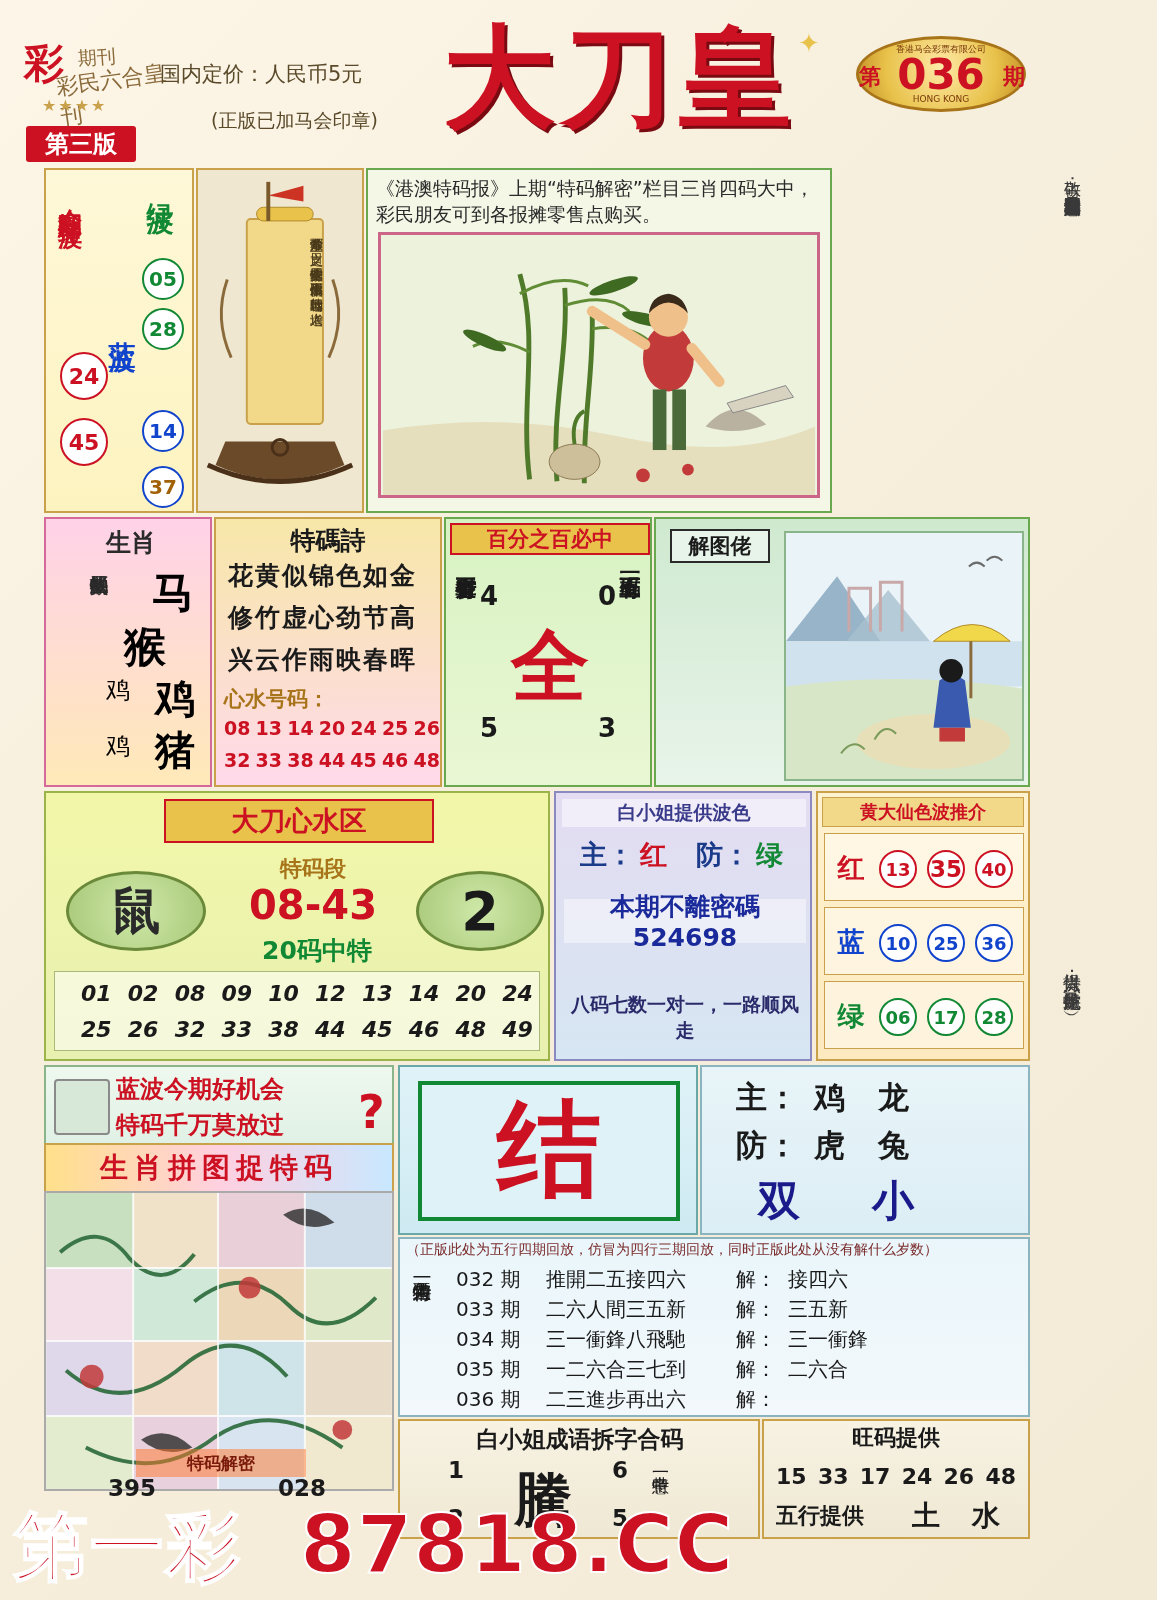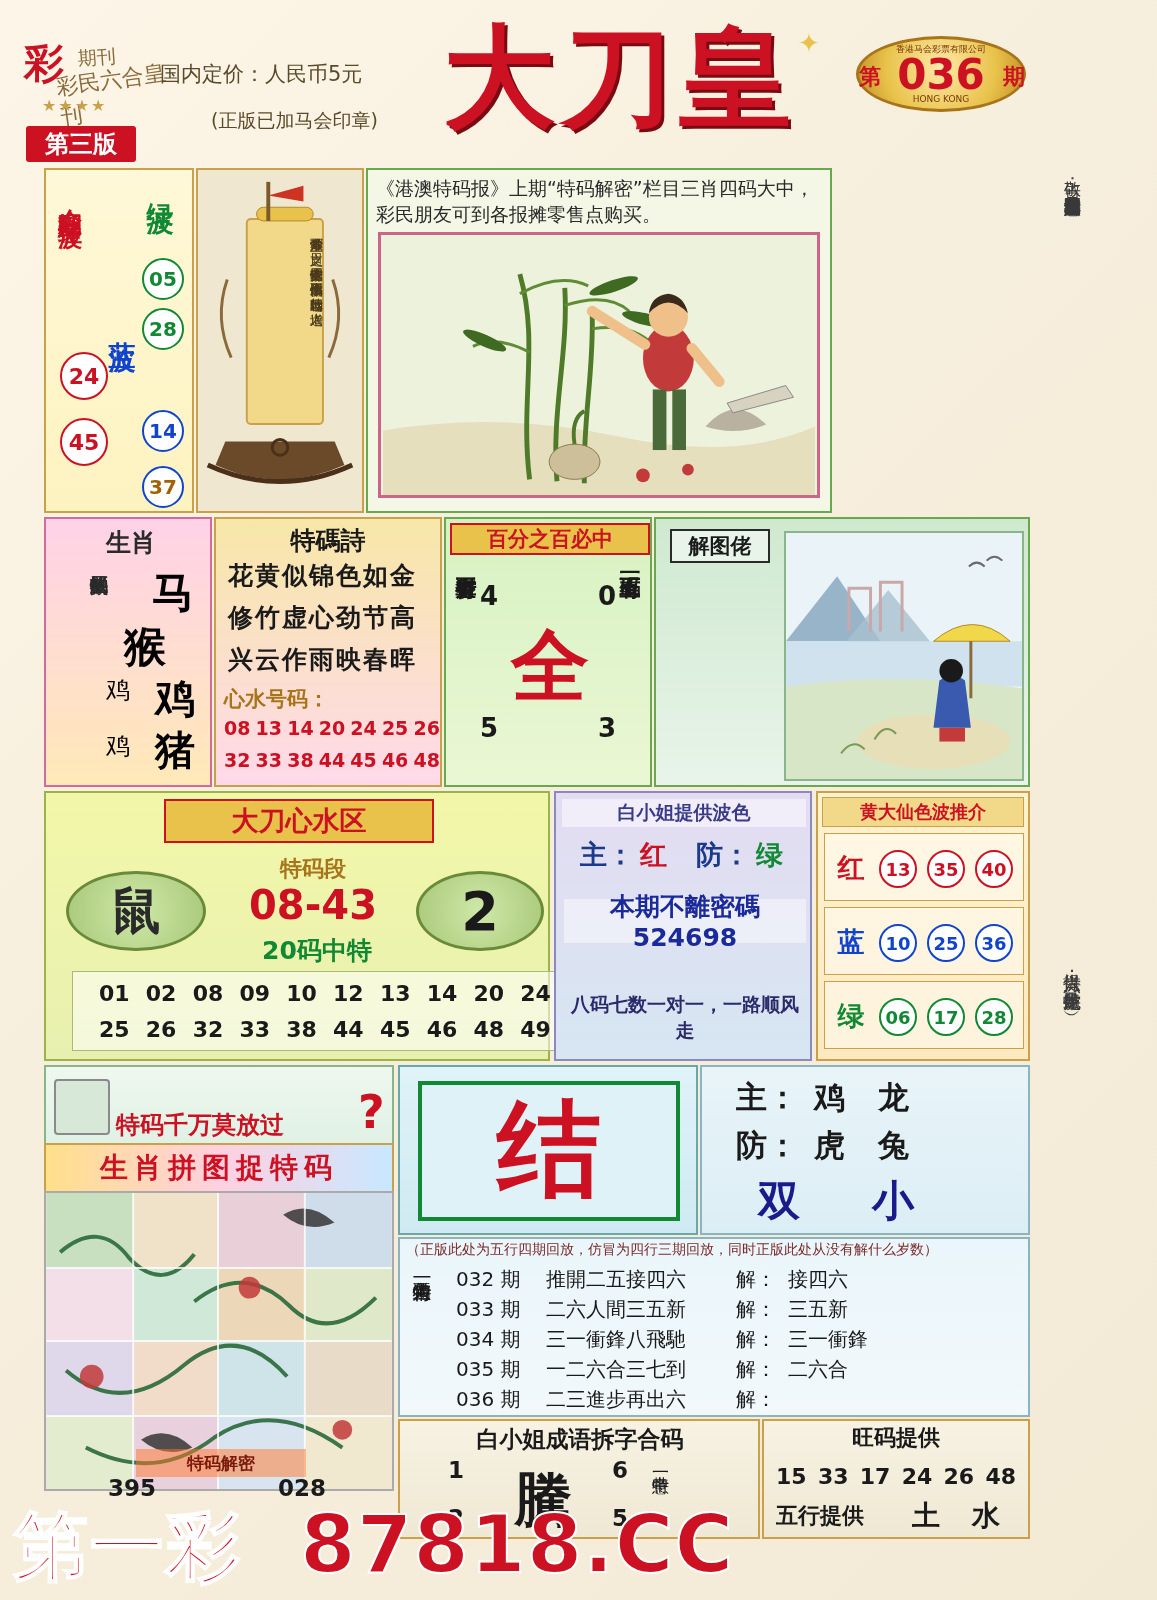--- a/index.html
+++ b/index.html
@@ -271,21 +271,21 @@
          background:radial-gradient(circle,#cfe8a8,#a8c878);border:3px solid #6a8a3a;font-size:50px;font-weight:bold;color:#2a2a2a;">鼠</div>
 
     <div class="abs ctr" style="left:182px;top:62px;width:170px;height:28px;font-size:22px;color:#a8741a;font-weight:bold;">特码段</div>
     <div class="abs ctr" style="left:182px;top:88px;width:170px;height:48px;font-size:40px;font-weight:bold;color:#cc1122;">08-43</div>
 
     <div class="abs ctr" style="left:370px;top:78px;width:128px;height:80px;border-radius:50%;
          background:radial-gradient(circle,#cfe8a8,#a8c878);border:3px solid #6a8a3a;font-size:54px;font-weight:bold;color:#1a1a1a;">2</div>
 
     <div class="abs ctr" style="left:198px;top:140px;width:146px;height:34px;font-size:25px;font-weight:bold;color:#118833;">20码中特</div>
 
-    <div class="abs" style="left:26px;top:178px;width:486px;height:80px;background:rgba(255,255,255,0.55);border:1px solid #aab87a;">
+    <div class="abs" style="left:8px;top:178px;width:486px;height:80px;background:rgba(255,255,255,0.55);border:1px solid #aab87a;font-style:italic;">
       <div class="abs" style="left:26px;top:4px;width:452px;height:34px;display:flex;justify-content:space-between;
            font-size:22px;font-weight:bold;color:#1a1a1a;align-items:center;">
         <span>01</span>
         <span>02</span>
         <span>08</span>
         <span>09</span>
         <span>10</span>
         <span>12</span>
         <span>13</span>
         <span>14</span>
@@ -320,40 +320,41 @@
     <div class="abs ctr" style="left:8px;top:208px;width:242px;height:34px;font-size:19px;font-weight:bold;color:#2a2a6a;">八码七数一对一，一路顺风走</div>
   </div>
 
   <div class="abs" id="huangdx">
     <div class="abs ctr" style="left:4px;top:4px;width:202px;height:30px;background:#f2d98a;border:1px solid #c9a14a;
          font-size:18px;font-weight:bold;color:#cc1122;">黄大仙色波推介</div>
 
     <div class="abs" style="left:6px;top:40px;width:200px;height:68px;border:1px solid #c9a14a;background:rgba(255,255,255,0.45);">
       <div class="abs ctr" style="left:4px;top:14px;width:44px;height:40px;font-size:27px;font-weight:bold;color:#cc1122;">红</div>
       <div class="abs ball" style="left:54px;top:16px;width:38px;height:38px;border-color:#cc1122;color:#cc1122;font-size:18px;">13</div>
-      <div class="abs ball" style="left:102px;top:16px;width:38px;height:38px;border-color:#cc1122;color:#cc1122;font-size:18px;text-align:right;">35</div>
+      <div class="abs ball" style="left:102px;top:16px;width:38px;height:38px;border-color:#cc1122;color:#cc1122;font-size:23px;text-align:right;">35</div>
       <div class="abs ball" style="left:150px;top:16px;width:38px;height:38px;border-color:#cc1122;color:#cc1122;font-size:18px;">40</div>
     </div>
 
     <div class="abs" style="left:6px;top:114px;width:200px;height:68px;border:1px solid #c9a14a;background:rgba(255,255,255,0.45);">
       <div class="abs ctr" style="left:4px;top:14px;width:44px;height:40px;font-size:27px;font-weight:bold;color:#1144cc;">蓝</div>
       <div class="abs ball" style="left:54px;top:16px;width:38px;height:38px;border-color:#1144cc;color:#1144cc;font-size:18px;">10</div>
       <div class="abs ball" style="left:102px;top:16px;width:38px;height:38px;border-color:#1144cc;color:#1144cc;font-size:18px;">25</div>
       <div class="abs ball" style="left:150px;top:16px;width:38px;height:38px;border-color:#1144cc;color:#1144cc;font-size:18px;">36</div>
     </div>
 
     <div class="abs" style="left:6px;top:188px;width:200px;height:68px;border:1px solid #c9a14a;background:rgba(255,255,255,0.45);">
       <div class="abs ctr" style="left:4px;top:14px;width:44px;height:40px;font-size:27px;font-weight:bold;color:#118833;">绿</div>
       <div class="abs ball" style="left:54px;top:16px;width:38px;height:38px;border-color:#118833;color:#118833;font-size:18px;">06</div>
       <div class="abs ball" style="left:102px;top:16px;width:38px;height:38px;border-color:#118833;color:#118833;font-size:18px;">17</div>
       <div class="abs ball" style="left:150px;top:16px;width:38px;height:38px;border-color:#118833;color:#118833;font-size:18px;">28</div>
     </div>
   </div>
 
   <div class="abs" id="bluewave">
+    <div class="abs" style="left:70px;top:6px;width:250px;height:34px;font-size:24px;font-weight:bold;color:#cc1122;">蓝波今期好机会</div>
     <div class="abs" style="left:70px;top:42px;width:250px;height:34px;font-size:24px;font-weight:bold;color:#cc1122;">特码千万莫放过</div>
     <div class="abs" style="left:312px;top:18px;font-size:46px;font-weight:bold;color:#cc1122;">?</div>
     <div class="abs" style="left:8px;top:12px;width:56px;height:56px;border:2px solid #8a8a8a;background:#d8e8d8;border-radius:4px;"></div>
   </div>
 
   <div class="abs ctr" id="puzzle-title">
     <span style="font-size:28px;font-weight:bold;color:#cc1122;letter-spacing:6px;">生肖拼图捉特码</span>
   </div>
   <div class="abs" id="puzzle">
     <svg viewBox="0 0 350 300" width="346" height="296" style="position:absolute;left:0;top:0;">

